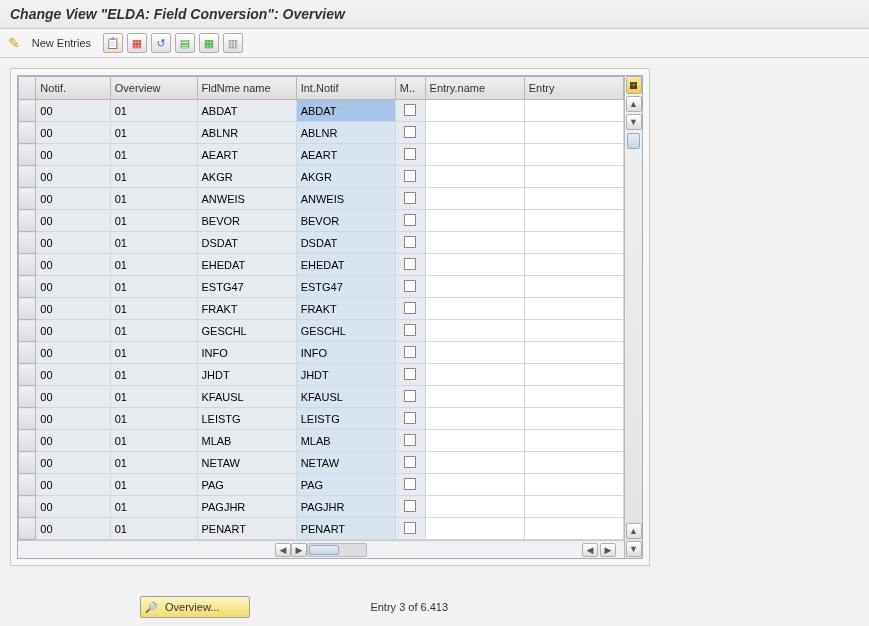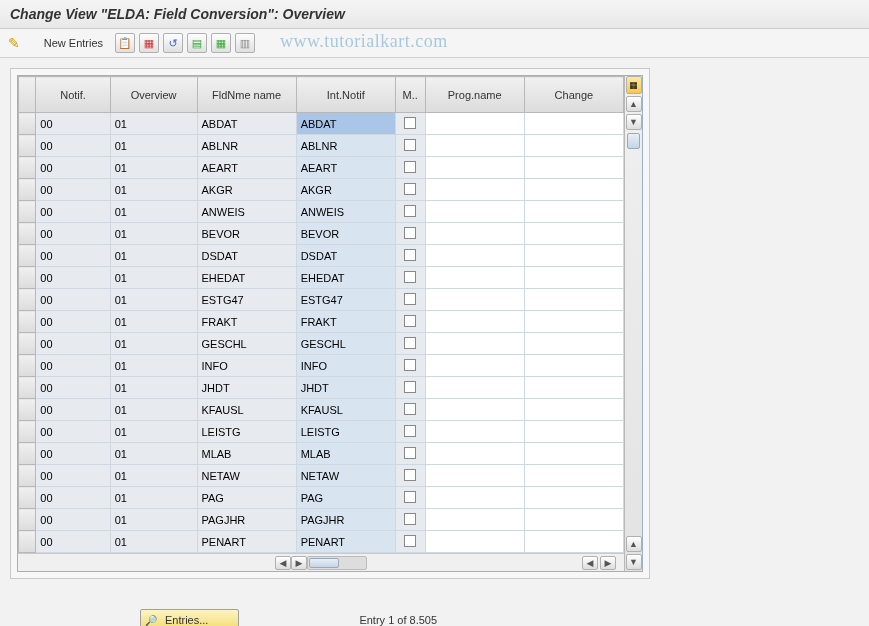--- a/index.html
+++ b/index.html
@@ -43,21 +43,20 @@
       cursor: pointer;
     }
     .tb-text-btn {
       height: 20px;
       padding: 0 8px;
       font-size: 11px;
       color: #333;
       display: inline-flex;
       align-items: center;
       cursor: pointer;
-      margin-left: 12px;
     }
     .pencil { color: #cc9900; font-size: 14px; }
     .watermark {
       position: absolute;
       left: 280px;
       top: 2px;
       font-size: 18px;
       font-family: Georgia, serif;
       color: rgba(119, 170, 204, 0.6);
       font-weight: normal;
@@ -82,25 +81,25 @@
     }
     table {
       border-collapse: collapse;
       width: 100%;
       table-layout: fixed;
     }
     th {
       background: linear-gradient(#f0f0f0, #dcdcdc);
       border: 1px solid #b8b8b8;
       font-weight: normal;
-      text-align: center;
+      text-align: left;
       padding: 3px 4px;
       font-size: 11px;
       color: #333;
-      height: 36px;
+      height: 23px;
       overflow: hidden;
       white-space: nowrap;
     }
     td {
       border: 1px solid #cfd7e0;
       padding: 2px 4px;
       height: 22px;
       font-size: 11px;
       background: #fff;
       overflow: hidden;
@@ -206,21 +205,20 @@
     </span>
   <span class="tb-btn">
       <span style="color:#3a3">▤</span>
     </span>
   <span class="tb-btn">
       <span style="color:#3a3">▦</span>
     </span>
   <span class="tb-btn">
       <span style="color:#888">▥</span>
     </span>
-  <span class="watermark">www.tutorialkart.com</span>
 </div>
 
 <div class="tbody-frame">
   <div class="table-wrap">
     <div class="table-inner">
       <table>
         <colgroup>
           <col style="width:14px">
             <col style="width:60px">
             <col style="width:70px">
@@ -231,22 +229,22 @@
             <col style="width:80px">
         </colgroup>
         <thead>
           <tr>
             <th class="row-handle"></th>
             <th>Notif.</th>
             <th>Overview</th>
             <th>FldNme name</th>
             <th>Int.Notif</th>
             <th>M..</th>
-            <th>Prog.name</th>
-            <th>Change</th>
+            <th>Entry.name</th>
+            <th>Entry</th>
           </tr>
         </thead>
         <tbody id="tbody">
             <tr>
               <td class="row-handle"></td>
               <td class="ro">00</td>
               <td class="ro">01</td>
               <td class="ro">ABDAT</td>
               <td class="highlight">ABDAT</td>
               <td class="chk"><span class="cbox"></span></td>
@@ -470,16 +468,16 @@
       </div>
       <span class="sbtn">▲</span>
       <span class="sbtn">▼</span>
     </div>
   </div>
 </div>
 
 <div class="footer-area">
   <span class="position-btn">
     <span class="ico">🔎</span>
-    <span>Entries...</span>
+    <span>Overview...</span>
   </span>
-  <span class="entry-label">Entry 1 of 8.505</span>
+  <span class="entry-label">Entry 3 of 6.413</span>
 </div>
 
 </body></html>

